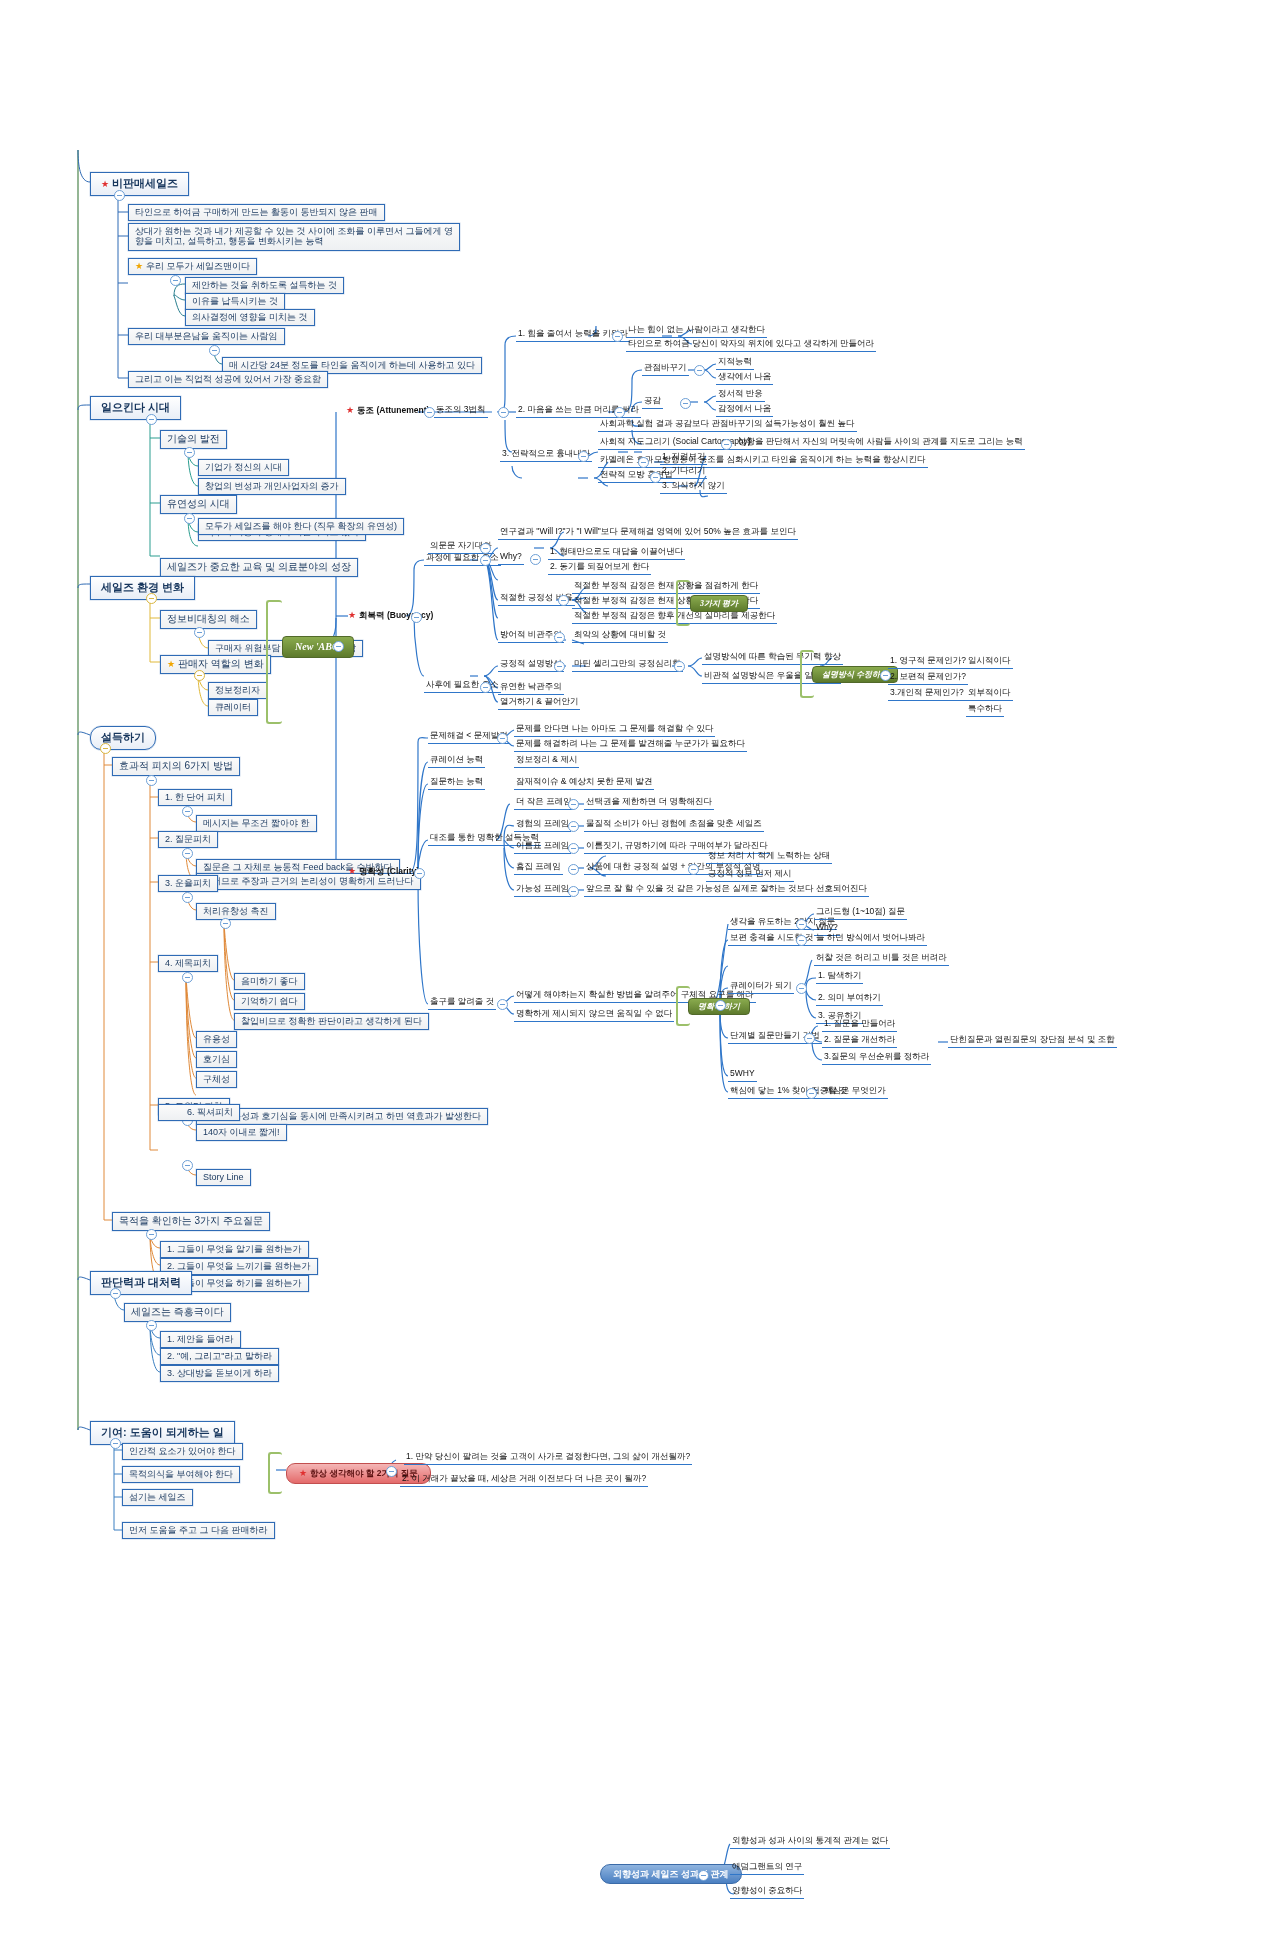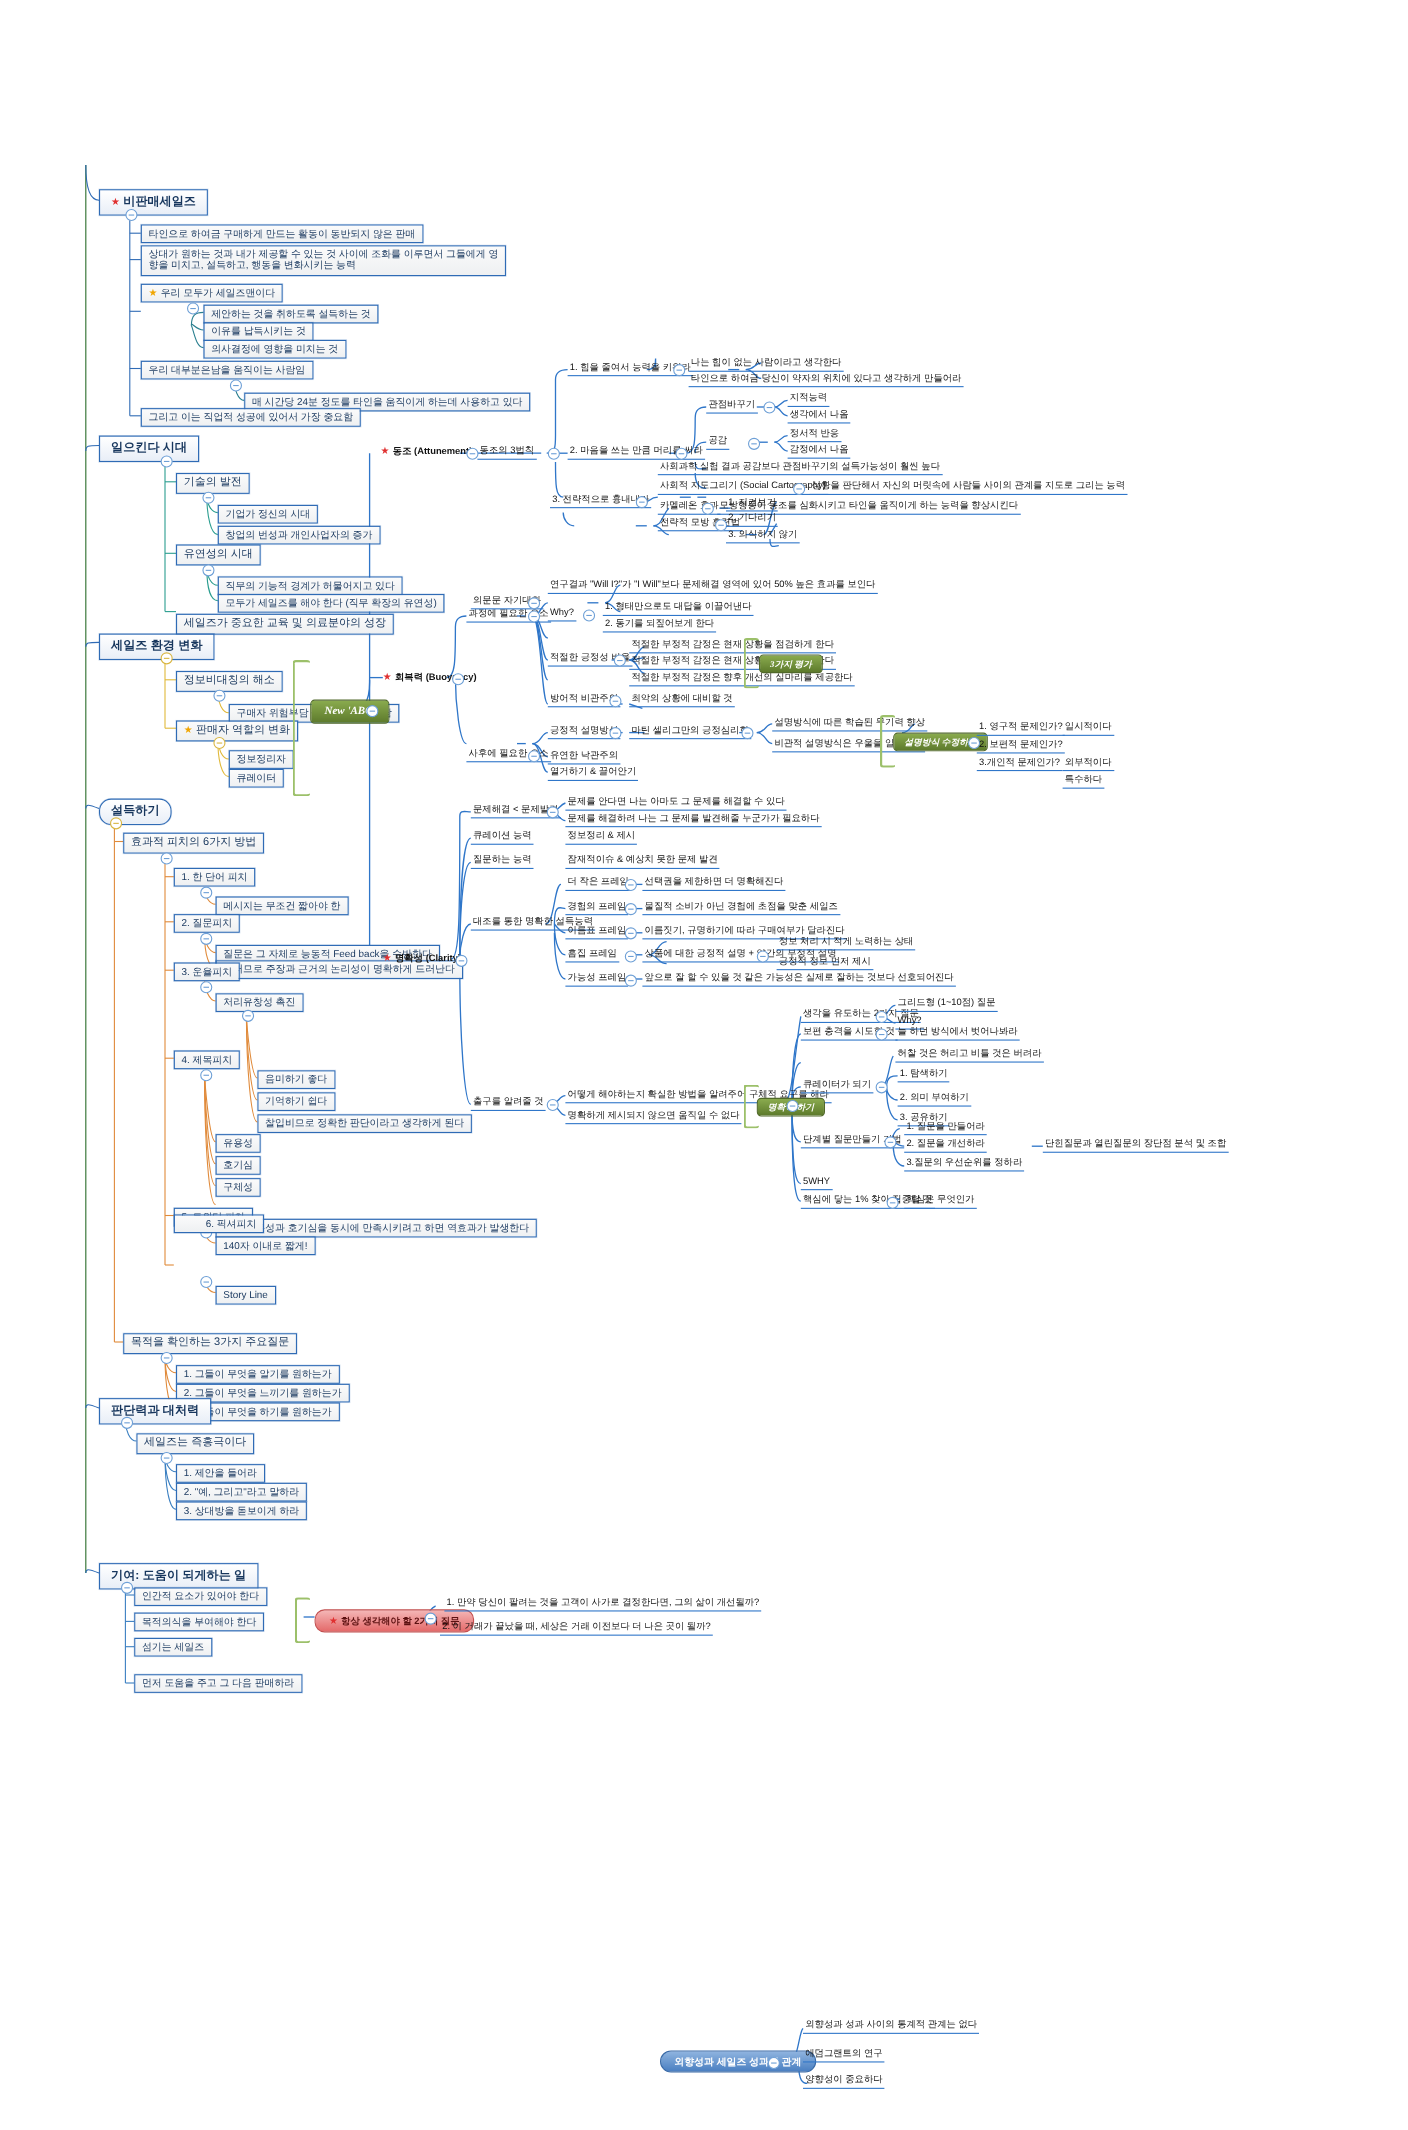--- a/index.html
+++ b/index.html
@@ -345,21 +345,21 @@
 
   <div class="node boxed big" style="left:90px;top:396px;">일으킨다 시대</div>
   <div class="tog" style="left:146px;top:414px;"></div>
   <div class="node boxed mid" style="left:160px;top:430px;">기술의 발전</div>
   <div class="tog" style="left:184px;top:447px;"></div>
   <div class="node boxed" style="left:198px;top:459px;">기업가 정신의 시대</div>
   <div class="node boxed" style="left:198px;top:478px;">창업의 번성과 개인사업자의 증가</div>
   <div class="node boxed mid" style="left:160px;top:495px;">유연성의 시대</div>
   <div class="tog" style="left:184px;top:513px;"></div>
   <div class="node boxed" style="left:198px;top:524px;">직무의 기능적 경계가 허물어지고 있다</div>
-  <div class="node boxed" style="left:198px;top:540px;">모두가 세일즈를 해야 한다 (직무 확장의 유연성)</div>
+  <div class="node boxed" style="left:198px;top:518px;">모두가 세일즈를 해야 한다 (직무 확장의 유연성)</div>
   <div class="node boxed mid" style="left:160px;top:548px;margin-top:10px;">세일즈가 중요한 교육 및 의료분야의 성장</div>
 
   <div class="node boxed big" style="left:90px;top:576px;">세일즈 환경 변화</div>
   <div class="tog y" style="left:146px;top:593px;"></div>
   <div class="node boxed mid" style="left:160px;top:610px;">정보비대칭의 해소</div>
   <div class="tog" style="left:194px;top:627px;"></div>
   <div class="node boxed" style="left:208px;top:640px;">구매자 위험부담 &lt; 판매자 위험부담</div>
   <div class="node boxed mid" style="left:160px;top:655px;">
     <span class="star y">★</span><span>판매자 역할의 변화</span>
   </div>

